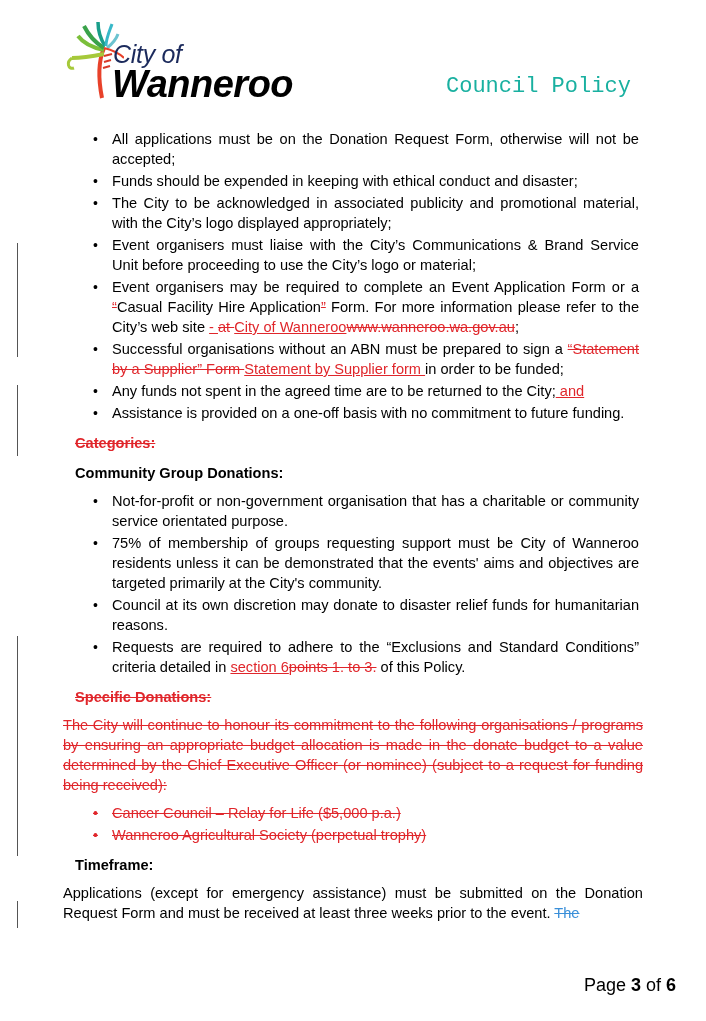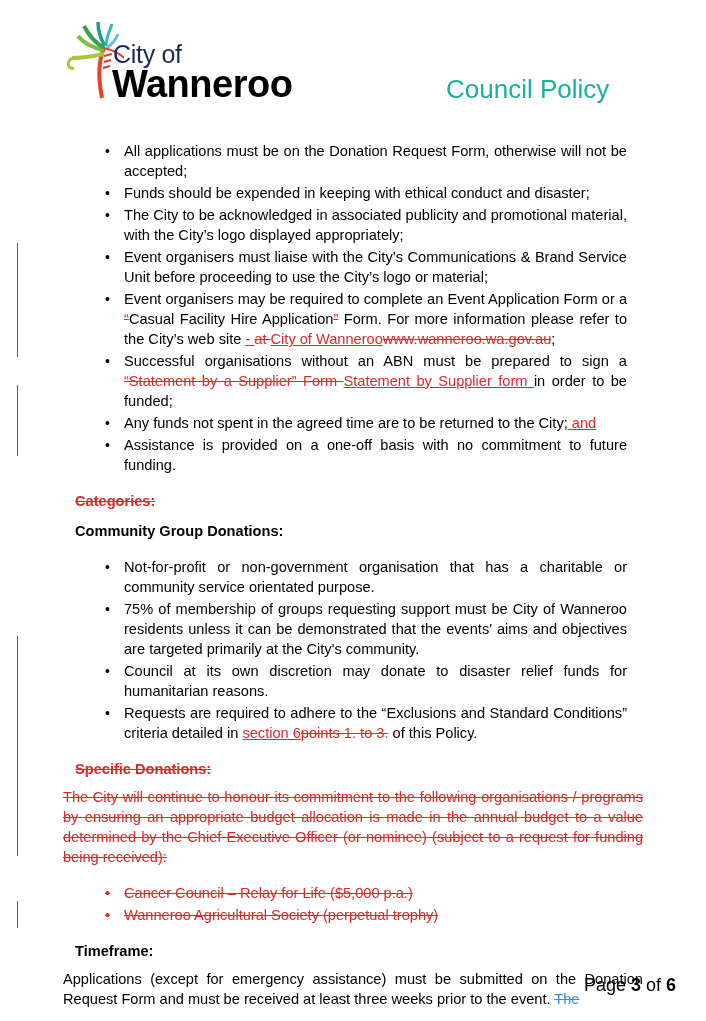--- a/index.html
+++ b/index.html
@@ -1,24 +1,24 @@
 <!DOCTYPE html>
 <html><head>
 <meta charset="utf-8">
 <style>
   html, body { margin:0; padding:0; background:#ffffff; }
   body { width:706px; height:1021px; position:relative; overflow:hidden;
          font-family:"Liberation Sans", sans-serif; color:#000; font-size:14.6px; }
-  .logo { position:absolute; left:64px; top:18px; width:230px; height:84px; }
+  .logo { position:absolute; left:64px; top:18px; width:230px; height:84px;font-style:italic; }
   .logo svg { position:absolute; left:0; top:0; }
   .logo .city-of { position:absolute; left:49px; top:22px; font-size:25px; color:#1b2a5c; letter-spacing:-0.3px; }
   .logo .wanneroo { position:absolute; left:48px; top:46px; font-size:38px; font-weight:bold; color:#000000; letter-spacing:-0.5px; line-height:40px; }
-  .doc-title { position:absolute; left:446px; top:74px; font-size:26px; color:#19b0a0; }
+  .doc-title { position:absolute; left:446px; top:74px; font-size:22px; color:#19b0a0;font-family:Liberation Mono, monospace; }
   .content { position:absolute; left:63px; top:125px; width:580px; line-height:20px; }
-  ul { margin:16px; padding:0; list-style:none; }
+  ul { margin:4px; padding:0; list-style:none; }
   li { position:relative; padding-left:45px; text-align:justify; margin-bottom:2px; }
   li::before { content:"•"; position:absolute; left:26px; top:0; font-size:14px; }
   li.del::before { text-decoration:line-through; color:#e0262b; }
   .heading { font-weight:bold; margin:10px 0 8px 12px; }
   p { margin:0 0 8px 0; text-align:justify; }
   .del { color:#e0262b; text-decoration:line-through; }
   .ins { color:#e0262b; text-decoration:underline; }
   .del-blue { color:#3a8fd9; text-decoration:line-through; }
   .change-bar { position:absolute; left:17px; width:1px; background:#555; }
   .page-num { position:absolute; left:584px; top:975px; font-size:18px; }
@@ -74,21 +74,21 @@
   <ul>
     <li>Not-for-profit or non-government organisation that has a charitable or community service orientated purpose.</li>
     <li>75% of membership of groups requesting support must be City of Wanneroo residents unless it can be demonstrated that the events' aims and objectives are targeted primarily at the City's community.</li>
     <li>Council at its own discretion may donate to disaster relief funds for humanitarian reasons.</li>
     <li>
       <span>Requests are required to adhere to the “Exclusions and Standard Conditions” criteria detailed in </span><span class="ins">section 6</span><span class="del">points 1. to 3.</span><span> of this Policy.</span>
     </li>
   </ul>
 
   <div class="heading del">Specific Donations:</div>
-  <p class="del">The City will continue to honour its commitment to the following organisations / programs by ensuring an appropriate budget allocation is made in the annual budget to a value determined by the Chief Executive Officer (or nominee) (subject to a request for funding being received):</p>
+  <p class="del">The City will continue to honour its commitment to the following organisations / programs by ensuring an appropriate budget allocation is made in the donate budget to a value determined by the Chief Executive Officer (or nominee) (subject to a request for funding being received):</p>
   <ul>
     <li class="del">Cancer Council – Relay for Life ($5,000 p.a.)</li>
     <li class="del">Wanneroo Agricultural Society (perpetual trophy)</li>
   </ul>
 
   <div class="heading">Timeframe:</div>
   <p><span>Applications (except for emergency assistance) must be submitted on the Donation Request Form and must be received at least three weeks prior to the event. </span><span class="del-blue">The</span></p>
 </div>
 
 <div class="page-num"><span>Page </span><b>3</b><span> of </span><b>6</b></div>

